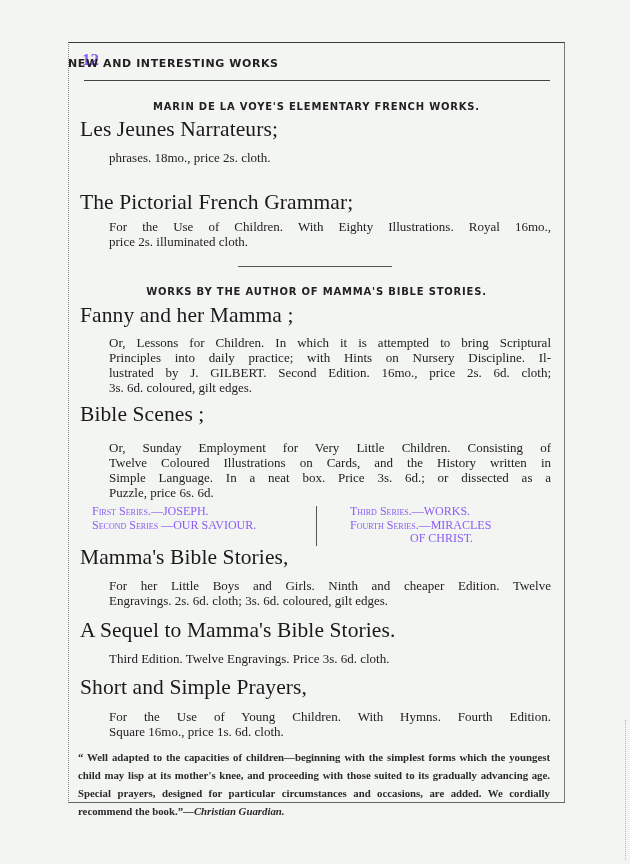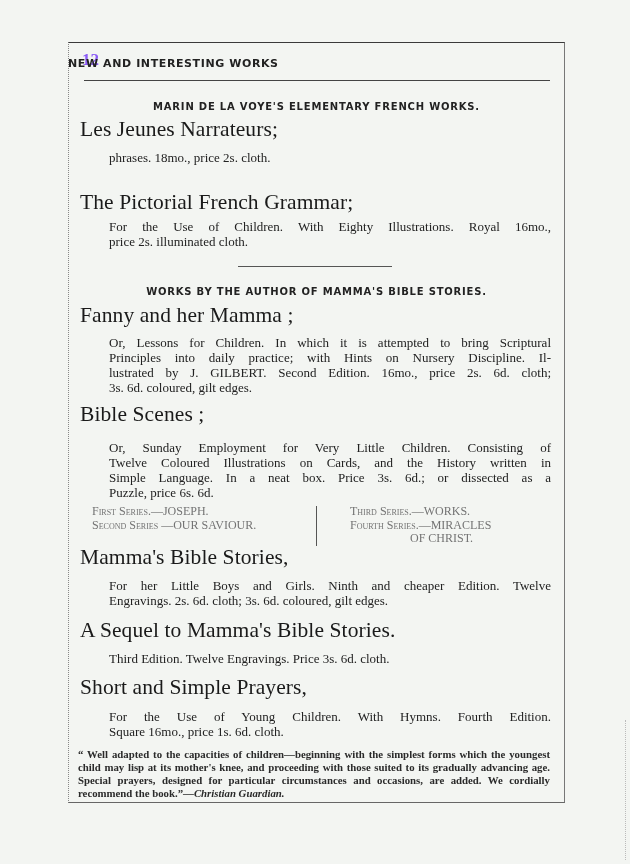--- a/index.html
+++ b/index.html
@@ -72,31 +72,31 @@
       color: #222;
     }
     .desc p { margin: 0; }
     .short-rule {
       left: 238px; top: 266px; width: 154px; height: 0;
       border-top: 1px solid #555;
     }
     .series-col {
       font-size: 12px;
       line-height: 13.5px;
-      color: #737373;
+      color: #8b5cf6;
     }
     .sc { font-variant: small-caps; }
     .series-divider {
       left: 316px; top: 506px; width: 0; height: 40px;
       border-left: 1px solid #555;
     }
     .quote {
       left: 78px; width: 472px; top: 748px;
       font-size: 10.8px;
-      line-height: 13px;
+      line-height: 18px;
       text-align: justify;
       white-space: normal;
       font-weight: bold;
       color: #2a2a2a;
     }
     .quote .src { font-style: italic; }
     .right-edge-noise {
       left: 625px; top: 720px; width: 0; height: 140px;
       border-left: 1px dotted #bbb;
     }

